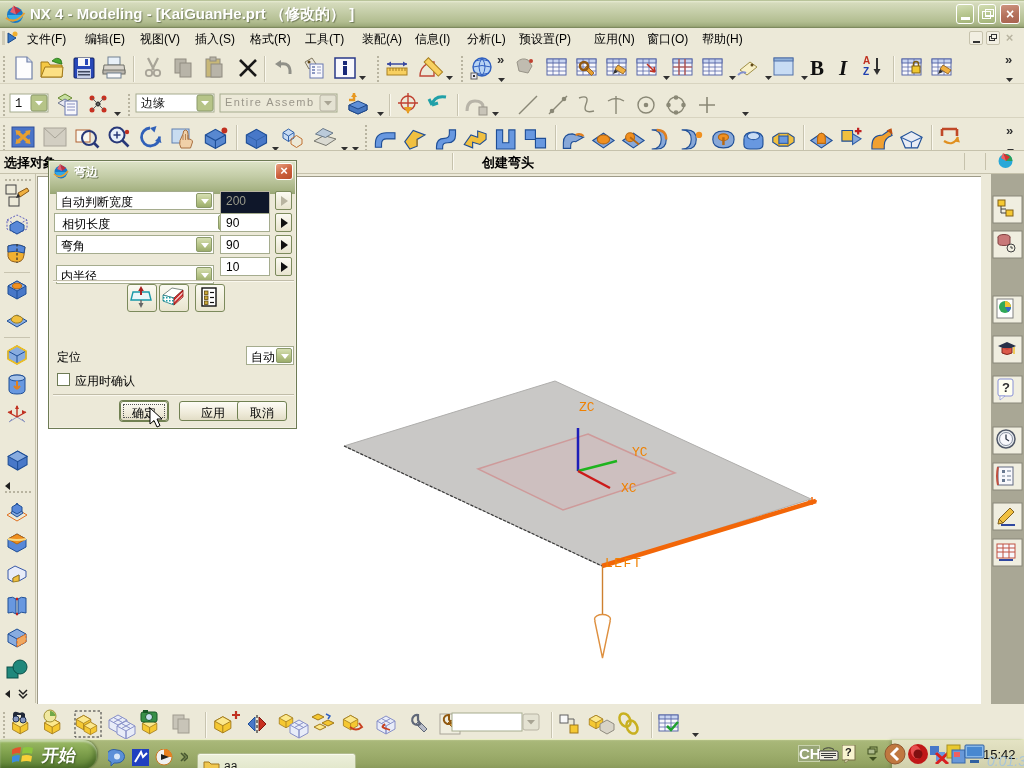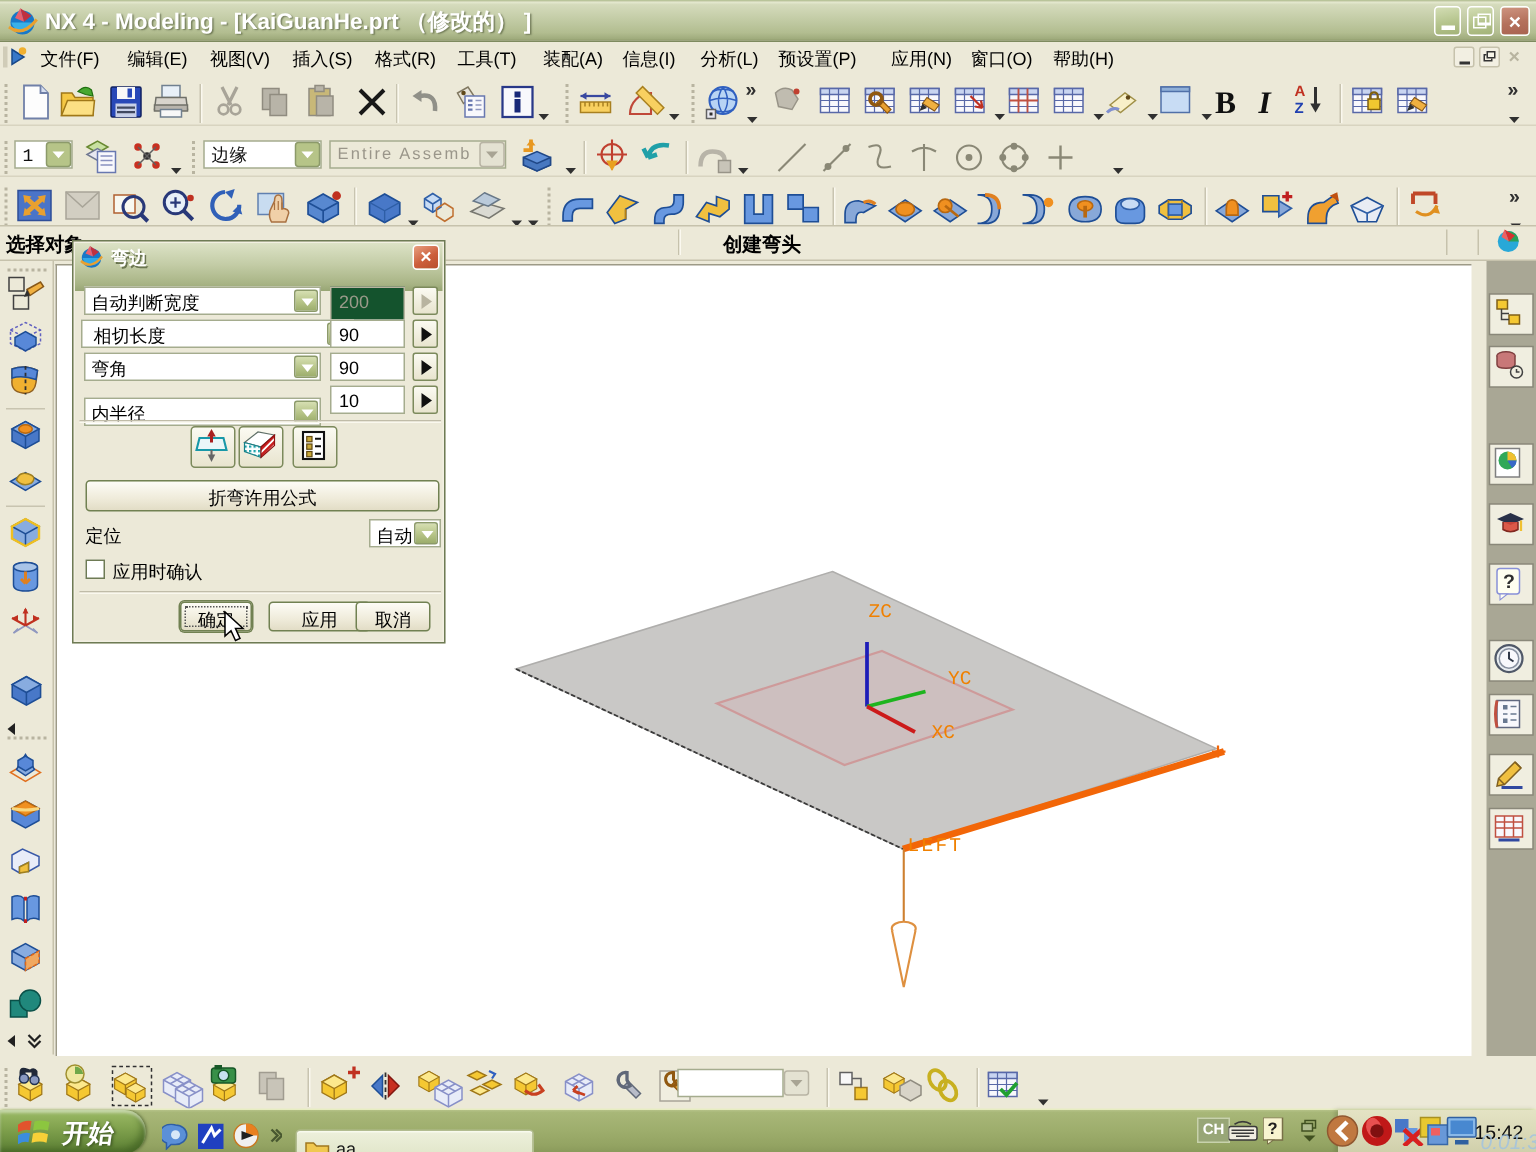--- a/index.html
+++ b/index.html
@@ -26,21 +26,21 @@
 #rightbar{left:991px;top:0;width:33px;height:530px;background:#A9A795}
 #bottombar{left:0;top:704px;width:1024px;height:35px;background:#ECE9D8}
 #taskbar{left:0;top:739px;width:1024px;height:29px;background:linear-gradient(#B5C288 0%,#A8B778 6%,#9DAD6C 50%,#93A362 85%,#8A9A5B 100%);border-top:1px solid #E7EDC2}
 #dialog{left:48px;top:160px;width:249px;height:269px;background:#ECE9D8;border:1px solid #6E7B55;box-shadow:0 0 0 1px #F2F0E2 inset;font-size:12px}
 #dlgtitle{left:1px;top:1px;width:245px;height:32px;background:linear-gradient(#DCE2C6 0%,#C3CCA6 45%,#A8B485 85%,#97A574 100%)}
 #dlgclose{left:225px;top:1px;width:18px;height:17px;background:linear-gradient(150deg,#E8A080,#CC5F3C 55%,#B84E2C);border:1px solid #fff;border-radius:3px;color:#fff;font-weight:bold;font-size:13px;line-height:14px;text-align:center}
 .combo{height:19px;background:#fff;border:1px solid #A5AC8E}
 .combo .ct{position:absolute;left:4px;top:2px;font-size:12px;white-space:pre}
 .carr{position:absolute;right:1px;top:1px;width:16px;height:15px;background:linear-gradient(#D6DFB2,#B4C285 60%,#9CAD6C);border:1px solid #8C9A6A;border-radius:2px}
 .carr:after{content:"";position:absolute;left:4px;top:5px;border-left:4px solid transparent;border-right:4px solid transparent;border-top:5px solid #fff}
-.dfield{height:30px;background:#14532d;border:1px solid #B8B4A0;font-size:12px;padding:2px 0 0 5px}
+.dfield{height:30px;background:#0f172a;border:1px solid #B8B4A0;font-size:12px;padding:2px 0 0 5px}
 .field{height:19px;background:#fff;border:1px solid #A5AC8E;font-size:12px;padding:2px 0 0 5px}
 .spin{width:17px;height:19px;background:linear-gradient(#FBFAF2,#E8E4CE);border:1px solid #7C8A5C;border-radius:2px}
 .spin:after{content:"";position:absolute;left:5px;top:4px;border-top:5px solid transparent;border-bottom:5px solid transparent;border-left:7px solid #101010}
 .spin.dis:after{border-left-color:#B8B4A0}
 .sep{height:2px;border-top:1px solid #C0BCA8;border-bottom:1px solid #FAF8EE}
 .ibtn{width:30px;height:28px;background:linear-gradient(#FBFAF2,#E8E4CE);border:1px solid #7C8A5C;border-radius:3px}
 .btn{background:linear-gradient(#FDFCF6,#EFEBDA 60%,#E2DDC6);border:1px solid #718152;border-radius:3px;font-size:12px;text-align:center;padding-top:3px}
 .btn.def{box-shadow:0 0 0 1px #718152;outline:1px dotted #555;outline-offset:-4px}
 #chk{left:8px;top:212px;width:13px;height:13px;background:#fff;border:1px solid #6E7B55}
 #startbtn{left:0;top:0;width:97px;height:29px;border-radius:0 14px 14px 0;background:linear-gradient(#9CBB66 0%,#82A34F 40%,#6D9040 70%,#5E8136 100%);box-shadow:inset 0 2px 2px rgba(255,255,255,.45),inset -3px -3px 5px rgba(30,60,10,.4),1px 0 2px rgba(40,60,20,.5)}
@@ -916,21 +916,20 @@
       </svg></div>
   <div class="abs ibtn" style="left:146px;top:123px"><svg width="26" height="24">
         <rect x="6" y="3" width="14" height="18" fill="#fff" stroke="#101010" stroke-width="1.4"></rect>
         <rect x="8.5" y="6" width="3.5" height="3.5" fill="#C8A838" stroke="#604810" stroke-width=".8"></rect>
         <line x1="14" y1="7.5" x2="18" y2="7.5" stroke="#101010" stroke-width="1.2"></line>
         <rect x="8.5" y="11" width="3.5" height="3.5" fill="#C8A838" stroke="#604810" stroke-width=".8"></rect>
         <line x1="14" y1="12.5" x2="18" y2="12.5" stroke="#101010" stroke-width="1.2"></line>
         <rect x="8.5" y="16" width="3.5" height="3.5" fill="#C8A838" stroke="#604810" stroke-width=".8"></rect>
         <line x1="14" y1="17.5" x2="18" y2="17.5" stroke="#101010" stroke-width="1.2"></line>
       </svg></div>
-  <div class="abs btn" style="left:8px;top:159px;width:236px;height:21px">折弯许用公式</div>
   <div class="abs" style="left:8px;top:188px;font-size:12px">定位</div>
   <div class="abs combo" style="left:197px;top:185px;width:48px">
       <span class="ct">自动</span>
       <span class="carr"></span>
     </div>
   <div class="abs" id="chk"></div>
   <div class="abs" style="left:26px;top:212px;font-size:12px">应用时确认</div>
   <div class="abs sep" style="left:4px;top:233px;width:241px"></div>
   <div class="abs btn def" style="left:71px;top:240px;width:48px;height:20px">确定</div>
   <div class="abs btn" style="left:130px;top:240px;width:68px;height:20px">应用</div>
@@ -961,21 +960,21 @@
       <path d="M53 5 L61 8 L53 11Z" fill="#202020"></path>
     <path d="M73 4 L77 8 L73 12 M76 4 L80 8 L76 12" stroke="#485830" stroke-width="1.6" fill="none"></path>
   </svg>
   <div class="abs taskbtn" style="left:197px;width:159px">
       <svg class="abs" style="left:5px;top:5px" width="17" height="14">
         <path d="M1 3 L6 3 L8 5 L16 5 L16 13 L1 13Z" fill="#F0C850" stroke="#A07820"></path>
       </svg>
       <span class="tbt">aa</span>
     </div>
   <div class="abs" id="tray">
-    <div class="abs" style="left:13px;top:5px;width:22px;height:17px;background:#98A677;border:1px solid #C8D2AC;color:#fff;font-weight:bold;font-size:10px;text-align:center;line-height:16px">CH</div>
+    <div class="abs" style="left:13px;top:5px;width:22px;height:17px;background:#98A677;border:1px solid #C8D2AC;color:#fff;font-weight:bold;font-size:15px;text-align:center;line-height:16px">CH</div>
     <svg class="abs" style="left:34px;top:7px" width="20" height="14">
         <rect x="0" y="4" width="19" height="9" rx="1.5" fill="#F0EDE0" stroke="#3A3A3A"></rect>
         <path d="M2 6.5 H17 M2 8.5 H17 M5 10.5 H14" stroke="#3A3A3A" stroke-width="1"></path>
         <path d="M4 2.5 Q9.5 -1 15 2.5" stroke="#3A3A3A" fill="none"></path>
       </svg>
     <svg class="abs" style="left:57px;top:5px" width="15" height="18">
         <rect x="0" y="0" width="13" height="15" fill="#F8F4D0" stroke="#787048"></rect>
         <text x="3" y="11" font-size="11" font-weight="bold" fill="#202020">?</text>
         <path d="M3 15 L3 18 L7 15Z" fill="#F8F4D0" stroke="#787048" stroke-width=".7"></path>
       </svg>

